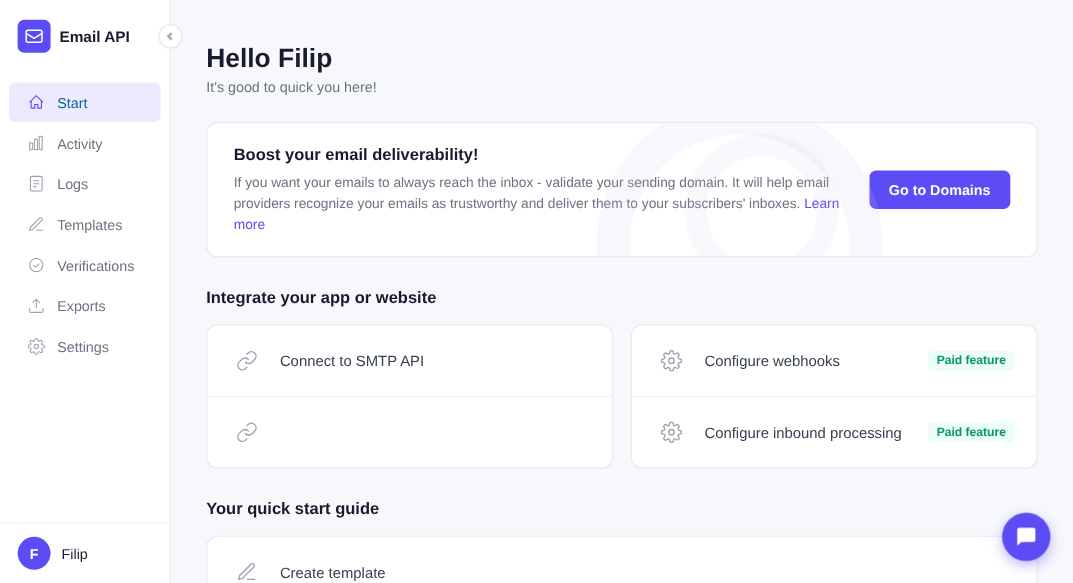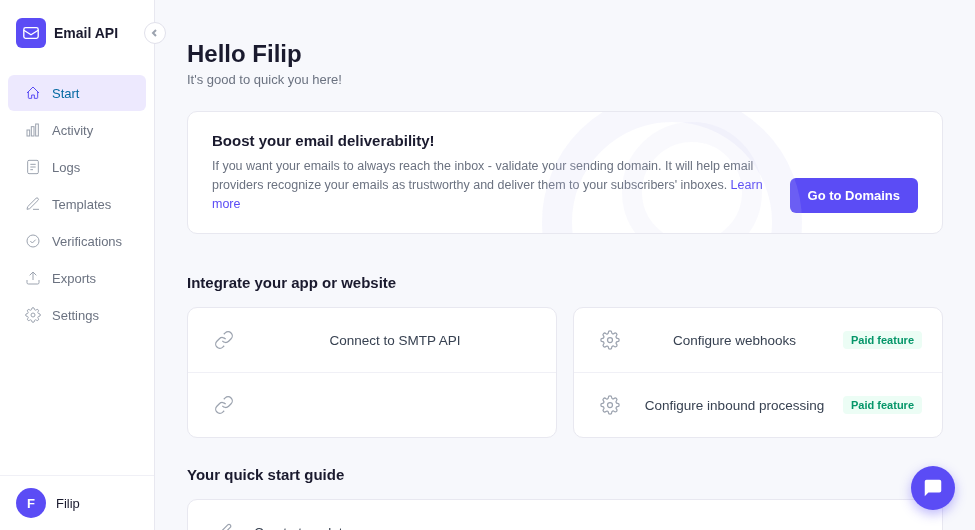--- a/index.html
+++ b/index.html
@@ -101,23 +101,23 @@
     .page-title { font-size: 24px; font-weight: 700; color: #1a1a2e; margin-bottom: 4px; }
     .page-subtitle { font-size: 13px; color: #6b7280; margin-bottom: 24px; }
 
     
     .boost-banner {
       background: #fff;
       border: 1px solid #e8e8f0;
       border-radius: 10px;
       padding: 20px 24px;
       display: flex;
-      align-items: flex-end;
+      align-items: center;
       justify-content: space-between;
-      margin-bottom: 40px;
+      margin-bottom: 28px;
       position: relative;
       overflow: hidden;
     }
     .boost-banner::before {
       content: '';
       position: absolute;
       right: 140px;
       top: -20px;
       width: 200px;
       height: 200px;
@@ -153,21 +153,20 @@
 
     
     .section-title { font-size: 15px; font-weight: 600; color: #1a1a2e; margin-bottom: 16px; }
 
     
     .cards-grid {
       display: grid;
       grid-template-columns: 1fr 1fr;
       gap: 16px;
       margin-bottom: 28px;
-      text-align: center;
     }
     .card {
       background: #fff;
       border: 1px solid #e8e8f0;
       border-radius: 10px;
       overflow: hidden;
     }
     .card-item {
       display: flex;
       align-items: center;

